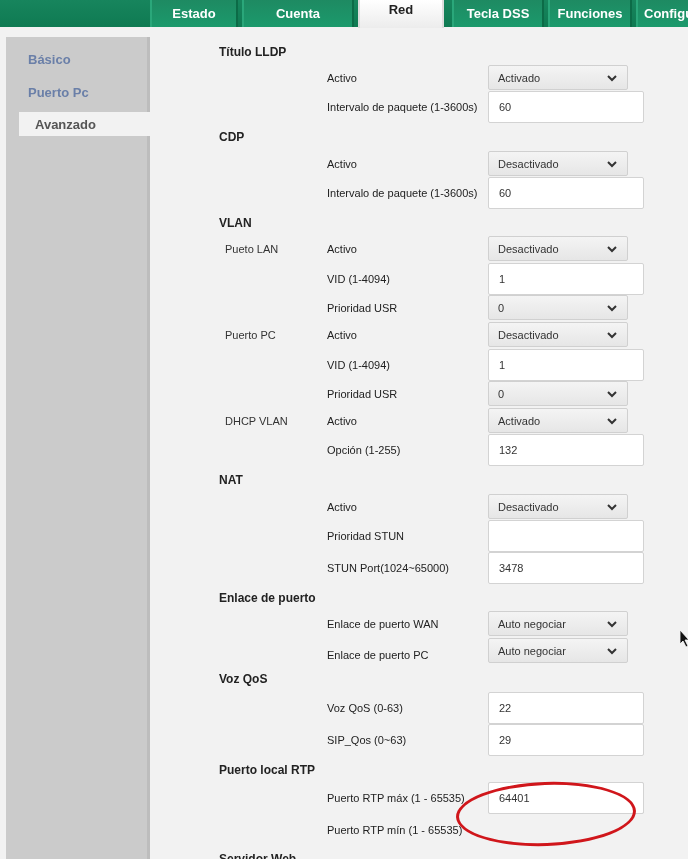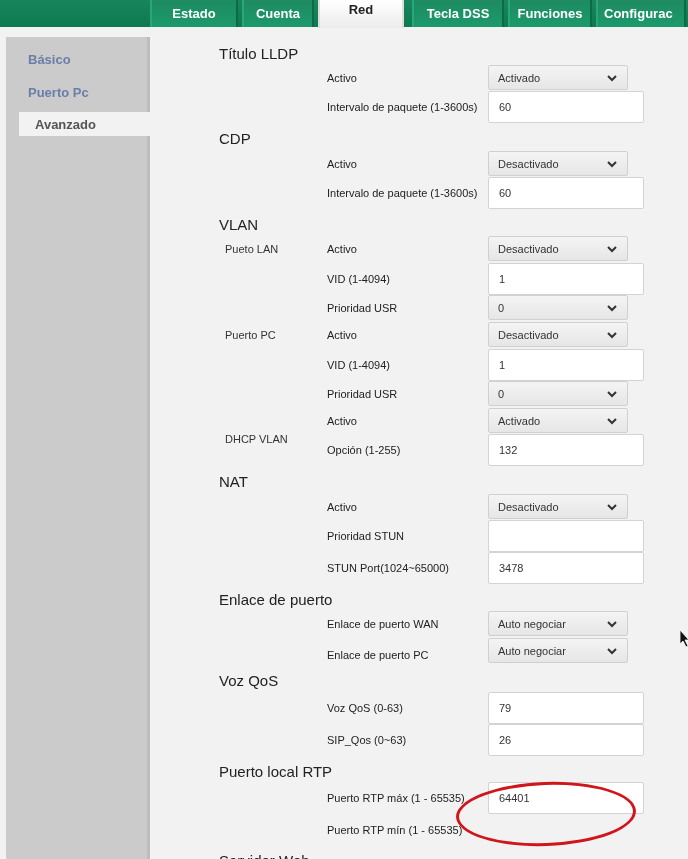--- a/index.html
+++ b/index.html
@@ -22,21 +22,21 @@
       color: #fff; font-weight: bold; font-size: 13px;
       display: flex; align-items: center; justify-content: center;
       cursor: pointer; white-space: nowrap;
     }
     .tab.active {
       background: linear-gradient(#ffffff, #ececec);
       color: #222; border-color: #ddd; align-items: flex-start; padding-top: 2px;
       height: 28px;
     }
     .tab.t-estado { width: 88px; }
-    .tab.t-cuenta { width: 72px; }
+    .tab.t-cuenta { width: 112px; }
     .tab.t-red { width: 86px; margin-right: 8px; }
     .tab.t-dss { width: 92px; }
     .tab.t-funciones { width: 84px; }
     .tab.t-config { width: 90px; justify-content: flex-start; padding-left: 6px; }
 
     .sidebar {
       position: absolute; left: 6px; top: 37px; width: 144px; height: 830px;
       background: #cbcbcb;
       border-right: 3px solid #bdbdbd;
     }
@@ -45,21 +45,21 @@
       font-size: 13px; font-weight: bold; color: #6a7fa8;
       display: flex; align-items: center; padding-left: 9px; cursor: pointer;
     }
     .side-item.active { background: #f2f2f2; color: #555; width: 138px; }
     .side-item.i0 { top: 10px; }
     .side-item.i1 { top: 43px; }
     .side-item.i2 { top: 75px; padding-left: 16px; }
 
     .content { position: absolute; left: 0; top: 0; width: 688px; height: 859px; }
     .section-title {
-      position: absolute; left: 219px; font-size: 15px; font-weight: normal; color: #222;
+      position: absolute; left: 219px; font-size: 12px; font-weight: bold; color: #222;
     }
     .group-label {
       position: absolute; left: 225px; font-size: 11px; color: #333;
     }
     .field-label {
       position: absolute; left: 327px; font-size: 11px; color: #222;
     }
     .select {
       position: absolute; left: 488px; width: 140px; height: 25px;
       background: linear-gradient(#f4f4f4, #e6e6e6);
@@ -158,21 +158,21 @@
   <div class="field-label" style="top:359px">VID (1-4094)</div>
   <div class="input" style="top:349px">1</div>
   <div class="field-label" style="top:388px">Prioridad USR</div>
   <div class="select" style="top:381px">
     <span>0</span>
     <svg class="chev" viewBox="0 0 10 10">
         <path d="M1 3 L5 7 L9 3" stroke="#333" stroke-width="2" fill="none"></path>
       </svg>
   </div>
 
-  <div class="group-label" style="top:433px">DHCP VLAN</div>
+  <div class="group-label" style="top:415px">DHCP VLAN</div>
   <div class="field-label" style="top:415px">Activo</div>
   <div class="select" style="top:408px">
     <span>Activado</span>
     <svg class="chev" viewBox="0 0 10 10">
         <path d="M1 3 L5 7 L9 3" stroke="#333" stroke-width="2" fill="none"></path>
       </svg>
   </div>
   <div class="field-label" style="top:444px">Opción (1-255)</div>
   <div class="input" style="top:434px">132</div>
 
@@ -200,23 +200,23 @@
   <div class="field-label" style="top:649px">Enlace de puerto PC</div>
   <div class="select" style="top:638px">
     <span>Auto negociar</span>
     <svg class="chev" viewBox="0 0 10 10">
         <path d="M1 3 L5 7 L9 3" stroke="#333" stroke-width="2" fill="none"></path>
       </svg>
   </div>
 
   <div class="section-title" style="top:672px">Voz QoS</div>
   <div class="field-label" style="top:702px">Voz QoS (0-63)</div>
-  <div class="input" style="top:692px">79</div>
+  <div class="input" style="top:692px">22</div>
   <div class="field-label" style="top:734px">SIP_Qos (0~63)</div>
-  <div class="input" style="top:724px">26</div>
+  <div class="input" style="top:724px">29</div>
 
   <div class="section-title" style="top:763px">Puerto local RTP</div>
   <div class="field-label" style="top:792px">Puerto RTP máx (1 - 65535)</div>
   <div class="input" style="top:782px">64410</div>
   <div class="field-label" style="top:824px">Puerto RTP mín (1 - 65535)</div>
   <div class="input" style="top:782px">64401</div>
 
   <div class="section-title" style="top:852px">Servidor Web</div>
 
   <div class="annotation"></div>

